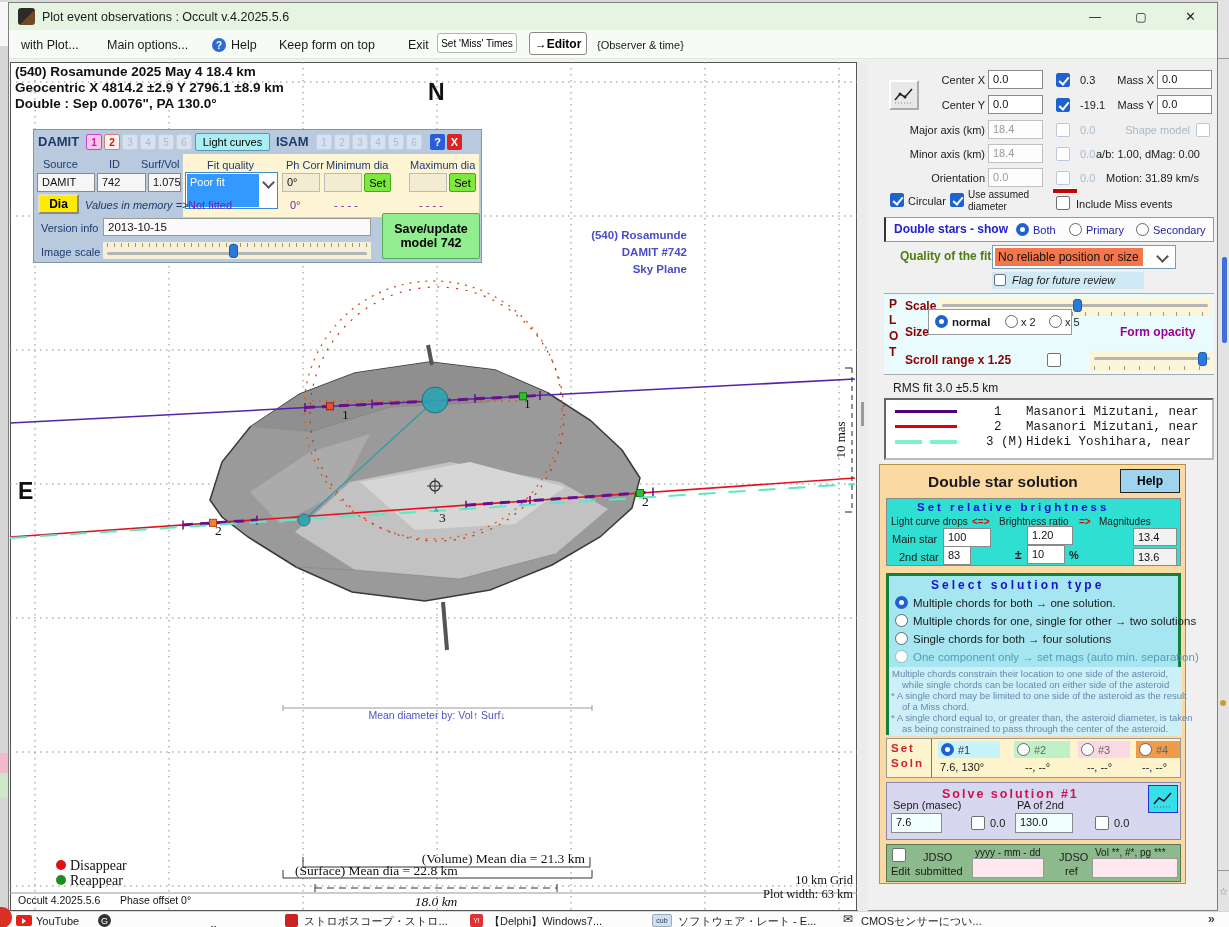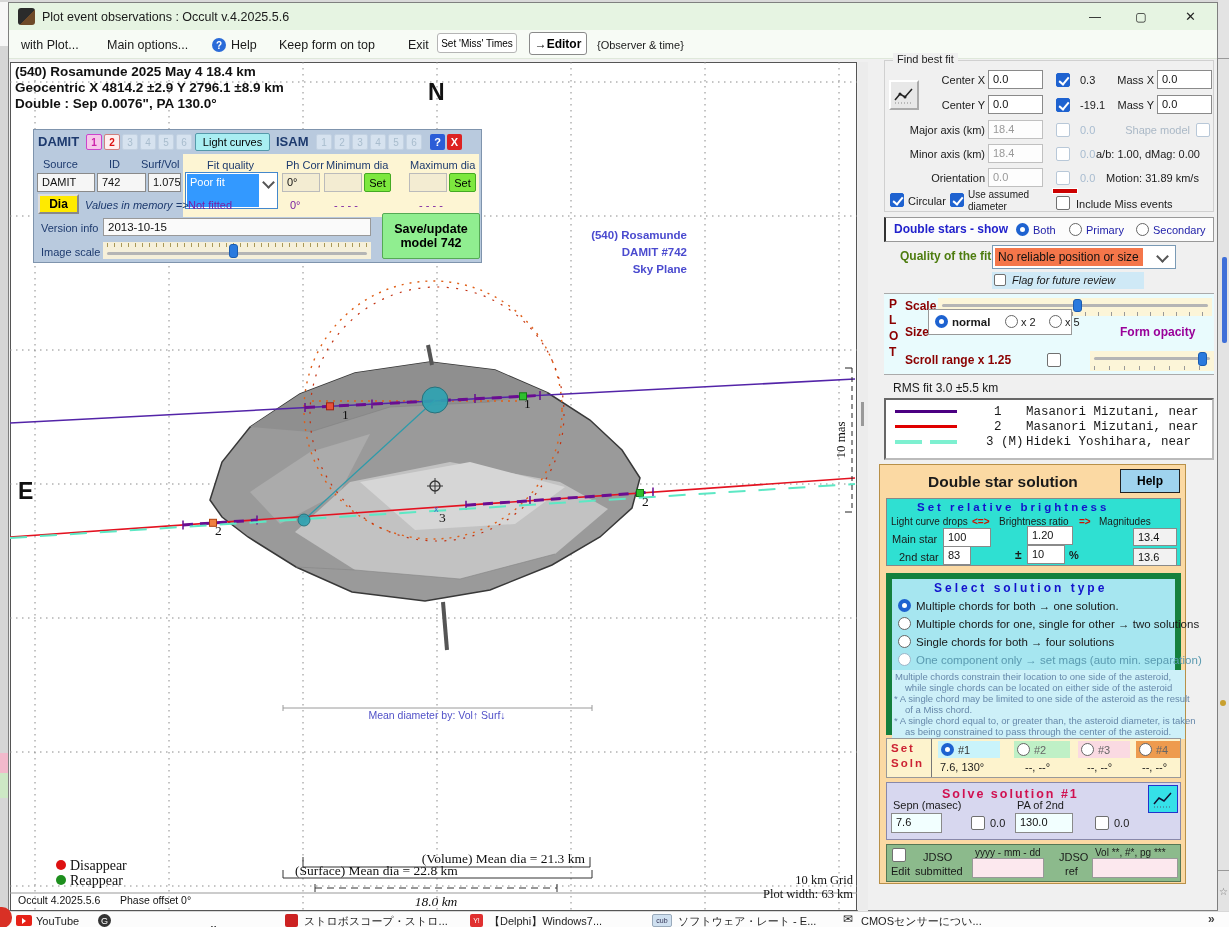--- a/index.html
+++ b/index.html
@@ -223,23 +223,20 @@
       <div class="ticks" style="left:4px;right:4px;top:1px;height:4px;background:repeating-linear-gradient(90deg,#a89858 0 1px,transparent 1px 7px)"></div>
       <div class="groove" style="top:10px"></div>
       <div class="thumb" style="left:126px;top:2px;height:14px"></div>
     </div>
   </div>
 
   <div class="abs" style="left:858px;top:62px;width:10px;height:849px;background:#ececec">
     <div class="abs" style="left:3px;top:340px;width:3px;height:24px;background:#999"></div>
   </div>
 
-  <div class="gb" style="left:884px;top:60px;width:330px;height:152px">
-    <div class="cap">Find best fit</div>
-  </div>
   <div class="btn" style="left:889px;top:80px;width:30px;height:30px;background:#e8e8e8;border:2px outset #fff">
     <svg width="22" height="20" viewBox="0 0 22 20">
       <polyline points="2,15 7,9 12,12 19,4" fill="none" stroke="#222" stroke-width="1.5"></polyline>
       <circle cx="7" cy="9" r="1.5" fill="#222"></circle>
         <circle cx="12" cy="12" r="1.5" fill="#222"></circle>
       <path d="M2 18 H20" stroke="#888" stroke-dasharray="1 2"></path>
     </svg>
   </div>
   <div class="t" style="left:915px;top:74px;width:70px;text-align:right">Center X</div>
   <div class="inp" style="left:988px;top:70px;width:55px;height:19px">0.0</div>
@@ -361,21 +358,21 @@
       <div class="inp" style="left:140px;top:27px;width:46px;height:19px">1.20</div>
       <div class="inp nospin" style="left:246px;top:29px;width:44px;height:18px;background:#f2f2f2">13.4</div>
       <div class="t" style="left:12px;top:52px">2nd star</div>
       <div class="inp nospin" style="left:56px;top:47px;width:28px;height:19px">83</div>
       <div class="t b" style="left:128px;top:50px;font-size:12px">±</div>
       <div class="inp" style="left:140px;top:46px;width:38px;height:19px">10</div>
       <div class="t b" style="left:182px;top:50px;font-size:11px">%</div>
       <div class="inp nospin" style="left:246px;top:49px;width:44px;height:18px;background:#f2f2f2">13.6</div>
     </div>
 
-    <div class="abs" style="left:6px;top:108px;width:295px;height:162px;background:#a6e6f0;border:6px solid #15803d;box-sizing:border-box">
+    <div class="abs" style="left:6px;top:108px;width:295px;height:162px;background:#a6e6f0;border:3px solid #15803d;box-sizing:border-box">
       <div class="t b" style="left:42px;top:3px;font-size:12px;color:#1212cc;letter-spacing:3px">Select solution type</div>
       <div class="rad on" style="left:6px;top:20px"></div>
       <div class="t" style="left:24px;top:21px;font-size:11.5px">Multiple chords for both → one solution.</div>
       <div class="rad" style="left:6px;top:38px"></div>
       <div class="t" style="left:24px;top:39px;font-size:11.5px">Multiple chords for one, single for other → two solutions</div>
       <div class="rad" style="left:6px;top:56px"></div>
       <div class="t" style="left:24px;top:57px;font-size:11.5px">Single chords for both → four solutions</div>
       <div class="rad dim" style="left:6px;top:74px"></div>
       <div class="t" style="left:24px;top:75px;font-size:11.5px;color:#5a9ab0">One component only → set mags (auto min. separation)</div>
       <div class="abs" style="left:0;top:91px;width:293px;height:69px;background:#cdf0f8">

